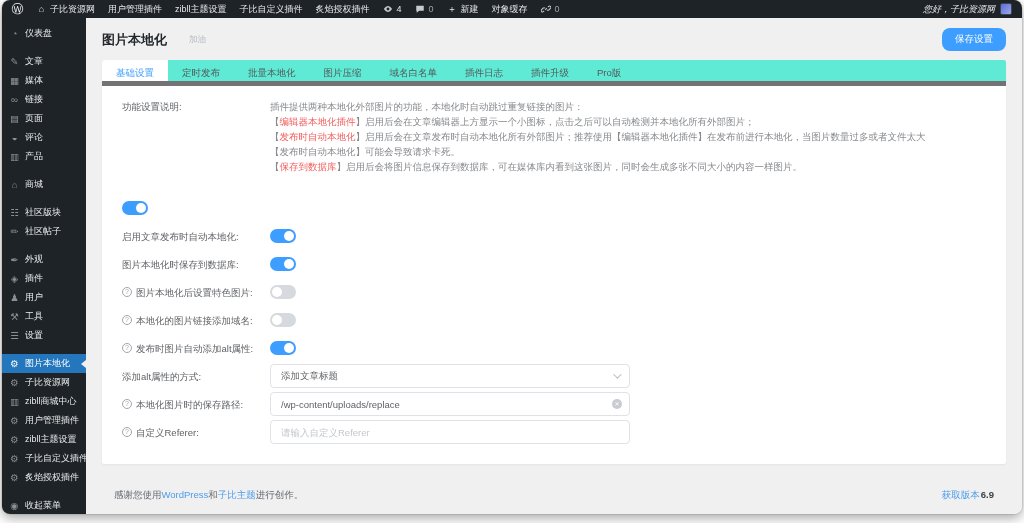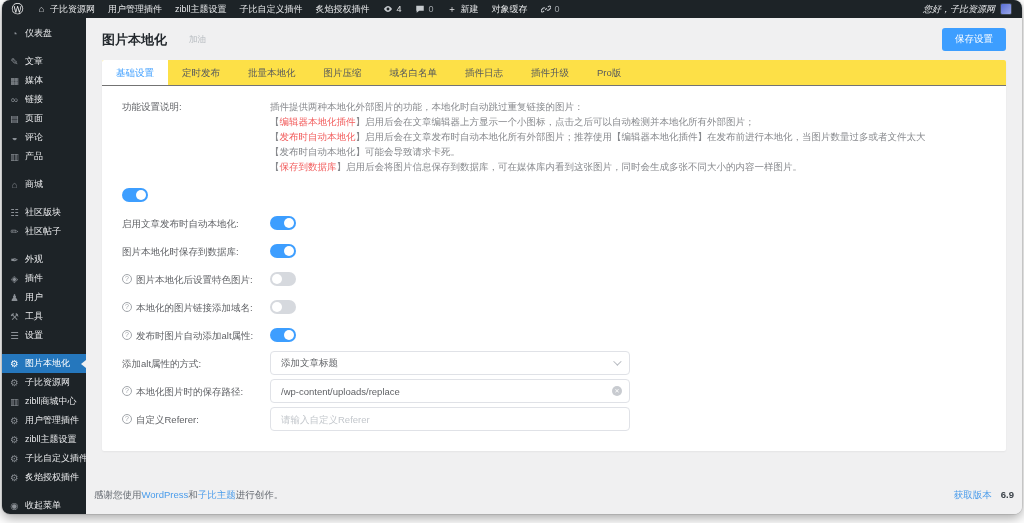--- a/index.html
+++ b/index.html
@@ -35,32 +35,32 @@
   .sb-item.active::after{content:"";position:absolute;right:0;top:50%;margin-top:-4px;
     border-top:4px solid transparent;border-bottom:4px solid transparent;
     border-right:5px solid var(--content-bg);}
   .sb-gap{height:9px;}
   .main{flex:1;display:flex;flex-direction:column;background:var(--content-bg);min-width:0;}
   
   .page-header{display:flex;align-items:center;padding:10px 16px 7px;}
   .page-title{font-size:13px;font-weight:bold;color:#23282d;}
   .page-title-suffix{font-size:8.5px;color:#b4b9be;margin-left:22px;}
   .spacer{flex:1;}
-  .save-btn{background:var(--accent);color:#fff;border:none;border-radius:3px;
+  .save-btn{background:var(--accent);color:#fff;border:none;border-radius:8px;
     font-size:9.5px;padding:5px 13px;cursor:pointer;}
   
   .card{margin:2px 16px 0;background:#fff;border-radius:2px;box-shadow:0 1px 2px rgba(0,0,0,.05);}
-  .tabbar{display:flex;background:#fde047;border-bottom:1px solid #737373;height:26px;
+  .tabbar{display:flex;background:#5eead4;border-bottom:5px solid #737373;height:26px;
     border-radius:2px 2px 0 0;overflow:hidden;}
   .tab{padding:0 14px;line-height:26px;font-size:9.5px;color:#55585c;cursor:pointer;white-space:nowrap;}
   .tab.active{background:#fff;color:var(--accent);}
   
   .form{padding:13px 20px 16px;}
   .form-row{display:flex;align-items:center;min-height:24px;margin-bottom:4px;}
-  .form-row.top{align-items:flex-start;margin-bottom:9px;}
+  .form-row.top{align-items:flex-start;margin-bottom:22px;}
   .row-label{width:148px;flex:none;font-size:9.5px;color:#606266;display:flex;
     align-items:center;gap:4px;line-height:15px;}
   .help-ic{width:10px;height:10px;flex:none;border:1px solid #a2a6ab;border-radius:50%;
     color:#a2a6ab;font-size:7px;line-height:8px;text-align:center;display:inline-block;}
   .row-control{width:360px;position:relative;display:flex;align-items:center;}
   .desc-text{width:672px;font-size:9.5px;color:#87898d;line-height:15px;}
   .desc-text .hl{color:var(--hl);}
   
   .switch{width:26px;height:14px;border-radius:8px;position:relative;display:inline-block;cursor:pointer;}
   .switch.on{background:var(--accent);}
@@ -74,23 +74,23 @@
   .text-input::placeholder{color:#c3c7cc;}
   .clear-ic{position:absolute;right:8px;top:50%;transform:translateY(-50%);width:10px;height:10px;
     border-radius:50%;background:#c8cbd0;color:#fff;font-size:6px;line-height:10px;
     text-align:center;cursor:pointer;}
   .select-box{width:100%;height:24px;border:1px solid #e0e2e7;border-radius:4px;background:#fff;
     display:flex;align-items:center;justify-content:space-between;padding:0 10px;cursor:pointer;}
   .select-value{font-size:9.5px;color:#606266;}
   .chev{width:6px;height:6px;border-right:1px solid #b6bac0;border-bottom:1px solid #b6bac0;
     transform:rotate(45deg) translateY(-2px);}
   
-  .footer{margin-top:auto;display:flex;align-items:center;padding:8px 8px 12px;font-size:9.5px;color:#646970;}
+  .footer{margin-top:auto;display:flex;align-items:center;padding:8px 28px 12px;font-size:9.5px;color:#646970;}
   .footer a,.lnk{color:var(--link);text-decoration:none;cursor:pointer;}
-  .ver{color:#3c434a;font-weight:bold;margin-left:9px;}
+  .ver{color:#3c434a;font-weight:bold;margin-left:1px;}
 </style>
 </head>
 <body>
 
 <div class="window">
 
   <div class="admin-bar">
     <div class="ab-left" id="admin-left">
         <span class="ab-item">
           <span class="ab-ic wp-logo">Ⓦ</span>

